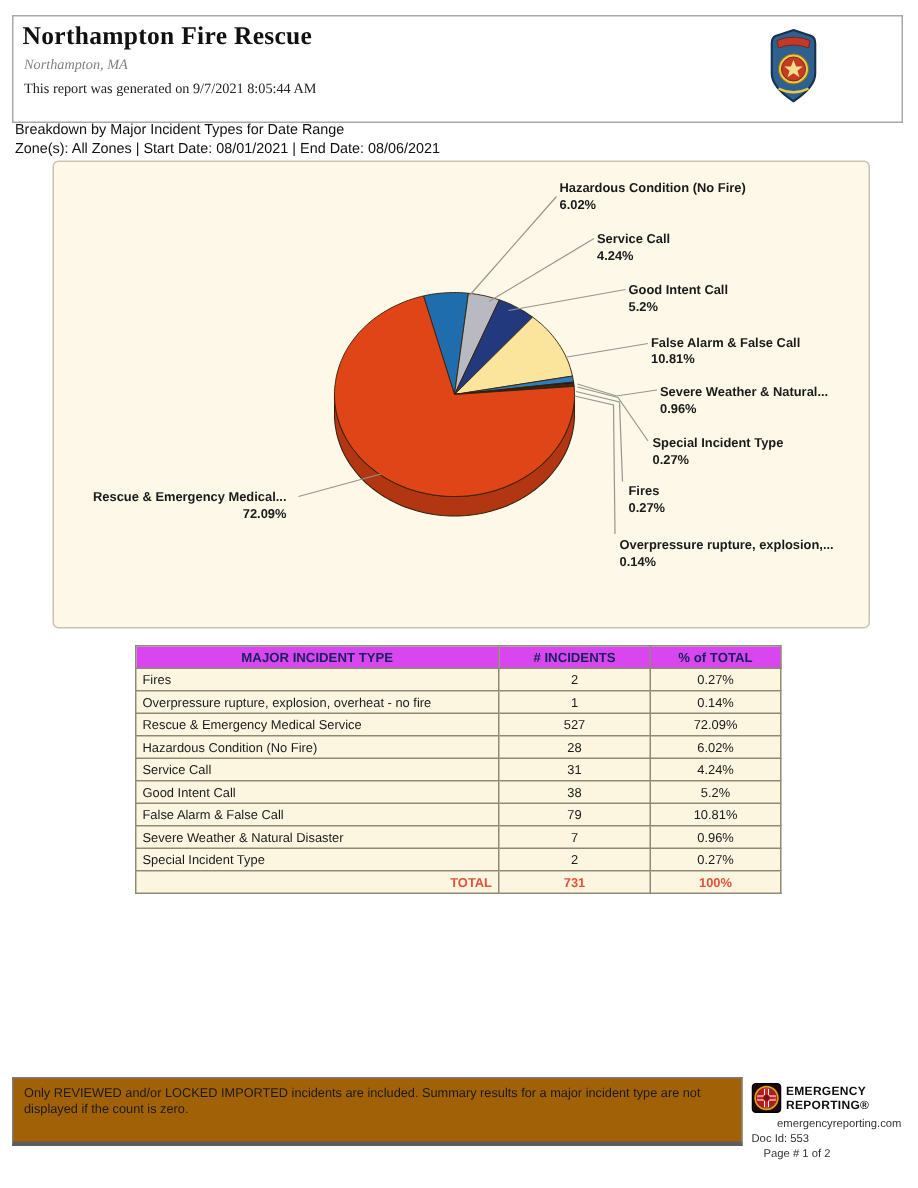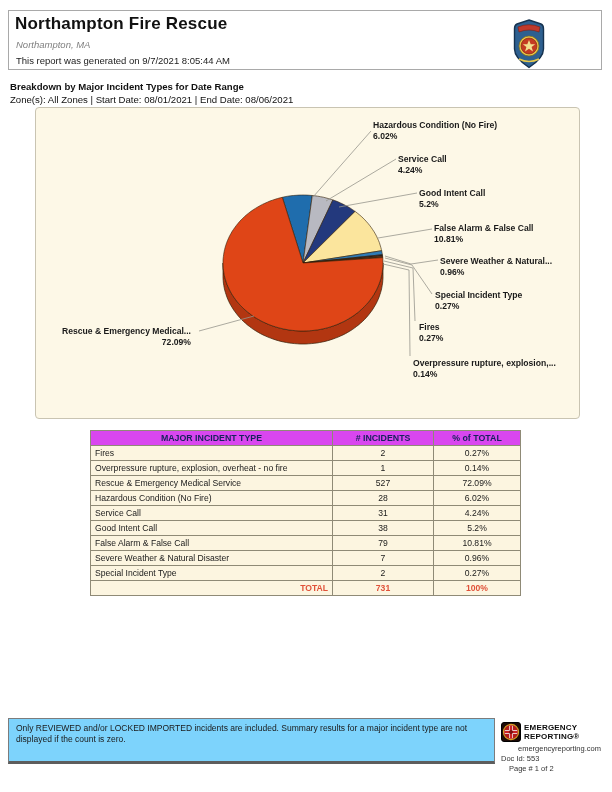--- a/index.html
+++ b/index.html
@@ -1,28 +1,28 @@
 <!DOCTYPE html>
 <html><head>
 <meta charset="utf-8">
 <style>
   html,body{margin:0;padding:0;}
   body{width:612px;height:792px;background:#fff;position:relative;
        font-family:"Liberation Sans",sans-serif;color:#111;overflow:hidden;}
 
   
-  .header-box{position:absolute;left:8px;top:10px;width:594px;height:60px;
-      border:1px solid #a9a9a9;background:#fff;box-sizing:border-box;}
+  .header-box{position:absolute;left:8px;top:10px;width:594px;height:72px;
+      border:1px solid #a9a9a9;background:#fff;box-sizing:border-box;font-family:Liberation Serif, serif;}
   .hdr-title{position:absolute;left:6px;top:3px;font-size:17px;font-weight:bold;letter-spacing:.2px;}
   .hdr-sub{position:absolute;left:7px;top:28px;font-size:9.5px;font-style:italic;color:#808080;}
   .hdr-gen{position:absolute;left:7px;top:44px;font-size:9.5px;color:#222;}
   .badge{position:absolute;left:503px;top:8px;}
 
   
-  .rpt-heading{position:absolute;left:10px;top:81px;font-size:9.6px;font-weight:bold;}
+  .rpt-heading{position:absolute;left:10px;top:81px;font-size:9.6px;font-weight:normal;}
   .rpt-filters{position:absolute;left:10px;top:94px;font-size:9.6px;}
 
   
   .chart-panel{position:absolute;left:35px;top:107px;width:545px;height:312px;
       background:#fdf8e7;border:1px solid #c9c4b2;border-radius:4px;box-sizing:border-box;}
   .chart-panel svg{position:absolute;left:0;top:0;}
   .pie-label{position:absolute;font-size:8.6px;font-weight:bold;color:#1a1a1a;
       line-height:10.5px;white-space:nowrap;}
   .pie-label.right{text-align:right;}
 
@@ -32,21 +32,21 @@
   .incident-table th{background:#d946ef;color:#16225c;font-weight:bold;
       border:1px solid #8f8a76;height:14px;text-align:center;font-size:8.8px;padding:0 2px;}
   .incident-table td{border:1px solid #8f8a76;background:#fcf5e0;height:12px;
       padding:1px 4px;color:#1a1a1a;}
   .incident-table td.num{text-align:center;}
   .incident-table tr.total td{color:#e0523a;font-weight:bold;margin-top:43px;}
   .incident-table tr.total td:first-child{text-align:right;}
 
   
   .footer-box{position:absolute;left:8px;top:718px;width:487px;height:46px;box-sizing:border-box;
-      background:#7dd3fc;border:1px solid #7c7c7c;border-bottom:3px solid #5d5d5d;
+      background:#a16207;border:1px solid #7c7c7c;border-bottom:3px solid #5d5d5d;
       padding:4px 7px;font-size:8.5px;line-height:11px;color:#1a1a1a;}
   .brand-icon{position:absolute;left:501px;top:722px;}
   .brand-text{position:absolute;left:524px;top:724px;font-size:8px;font-weight:bold;
       line-height:8.5px;letter-spacing:.2px;color:#0d0d0d;}
   .foot-site{position:absolute;left:501px;top:744px;font-size:7.5px;color:#333;padding-left:17px;}
   .foot-doc{position:absolute;left:501px;top:754px;font-size:7.5px;color:#333;}
   .foot-page{position:absolute;left:501px;top:764px;font-size:7.5px;color:#333;padding-left:8px;}
 </style>
 </head>
 <body>

